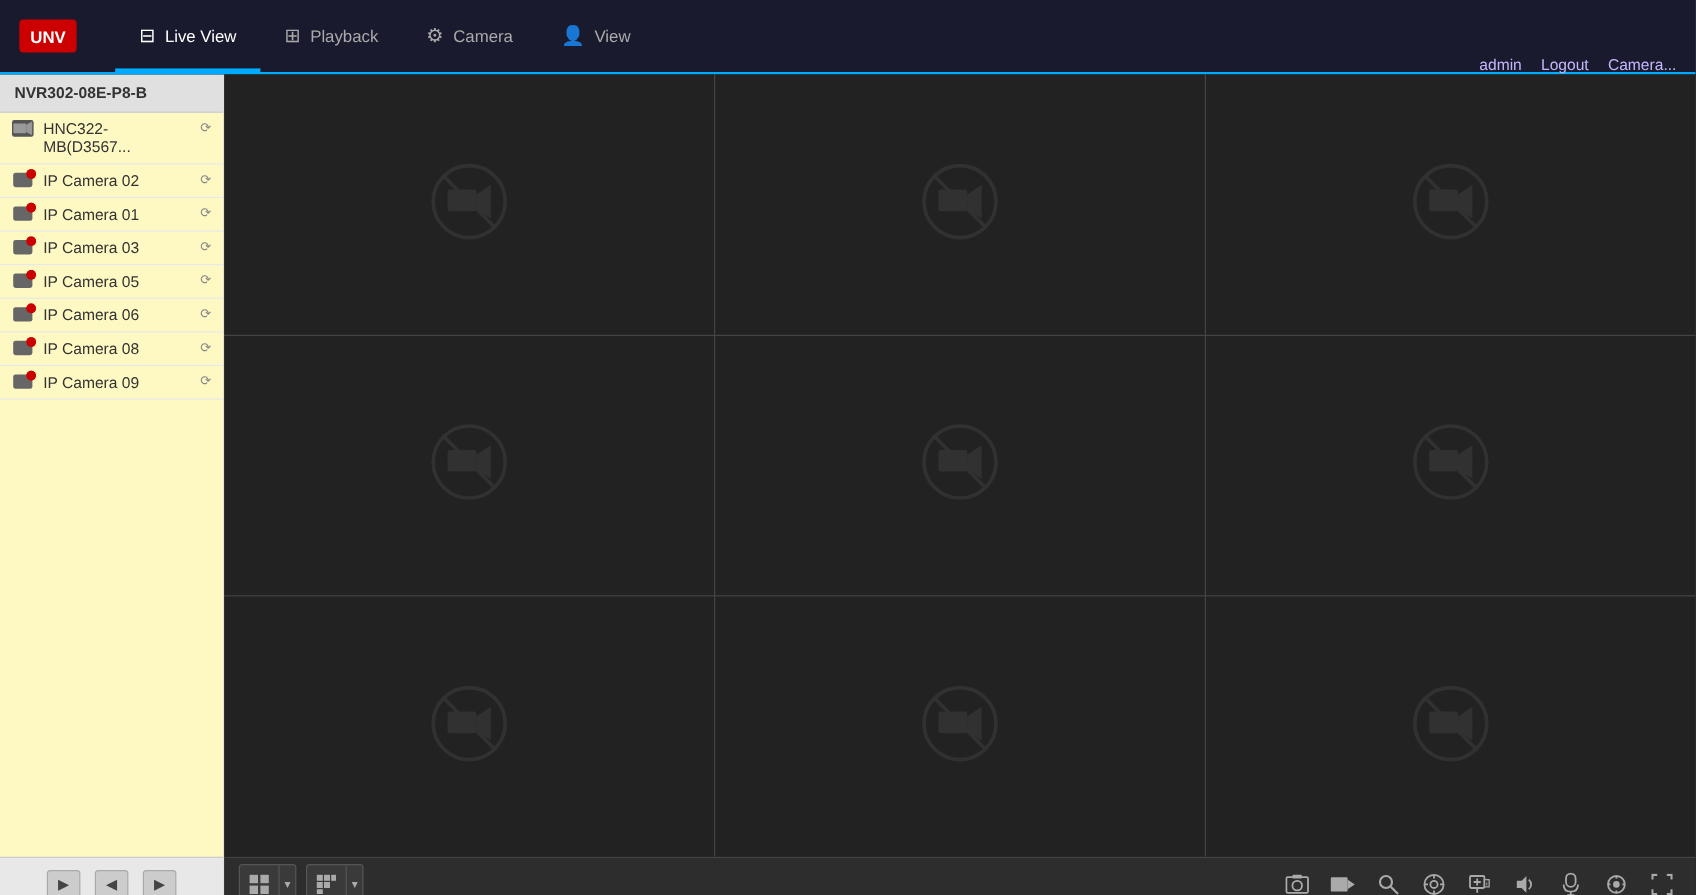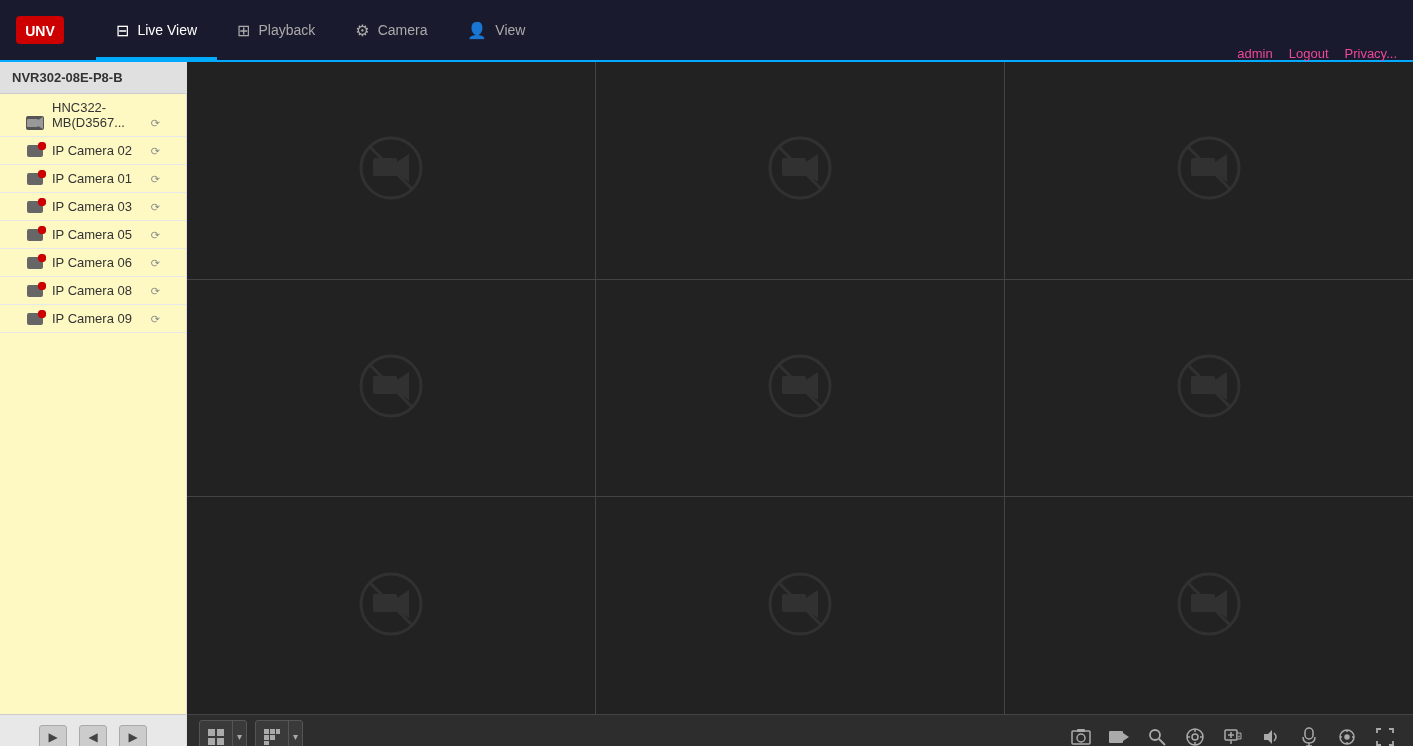--- a/index.html
+++ b/index.html
@@ -32,21 +32,21 @@
     .nav-item.active::after {
       content: '';
       position: absolute;
       bottom: 0; left: 0; right: 0;
       height: 3px;
       background: #00aaff;
     }
     .nav-icon { font-size: 16px; }
     .nav-right {
       display: flex; align-items: center; gap: 16px;
-      font-size: 13px; color: #ec4899; margin-top: 46px;
+      font-size: 13px; color: #c4b5fd; margin-top: 46px;
     }
     .nav-right span { cursor: pointer; }
 
     
     .main-layout {
       display: flex;
       height: calc(746px - 50px);
     }
 
     
@@ -61,22 +61,22 @@
     .sidebar-header {
       background: #e0e0e0;
       padding: 8px 12px;
       font-size: 13px;
       font-weight: bold;
       color: #333;
       border-bottom: 1px solid #ccc;
     }
     .camera-list { flex: 1; overflow-y: auto; }
     .camera-item {
-      display: flex; align-items: flex-end;
-      padding: 6px 26px;
+      display: flex; align-items: flex-start;
+      padding: 6px 10px;
       font-size: 13px;
       color: #333;
       border-bottom: 1px solid #e8e8e8;
       cursor: pointer;
     }
     .cam-icon {
       width: 18px; height: 14px;
       border-radius: 2px;
       margin-right: 8px;
       display: flex; align-items: center; justify-content: center;
@@ -215,21 +215,21 @@
 
     <div class="nav-item">
       <span class="nav-icon">👤</span>
       <span>View</span>
     </div>
   </div>
 
   <div class="nav-right">
     <span>admin</span>
     <span>Logout</span>
-    <span>Privacy...</span>
+    <span>Camera...</span>
   </div>
 </div>
 
 <div class="main-layout">
 
   <div class="sidebar">
     <div class="sidebar-header">NVR302-08E-P8-B</div>
     <div class="camera-list">
 
       <div class="camera-item">

